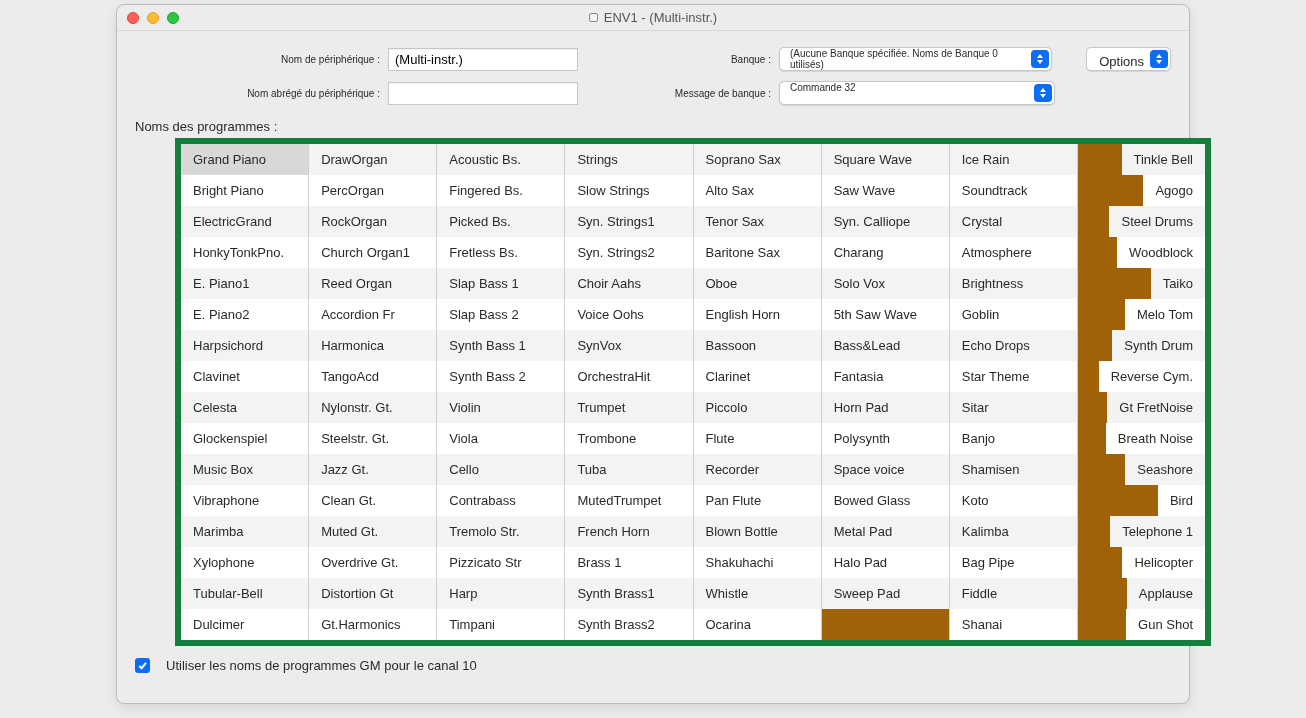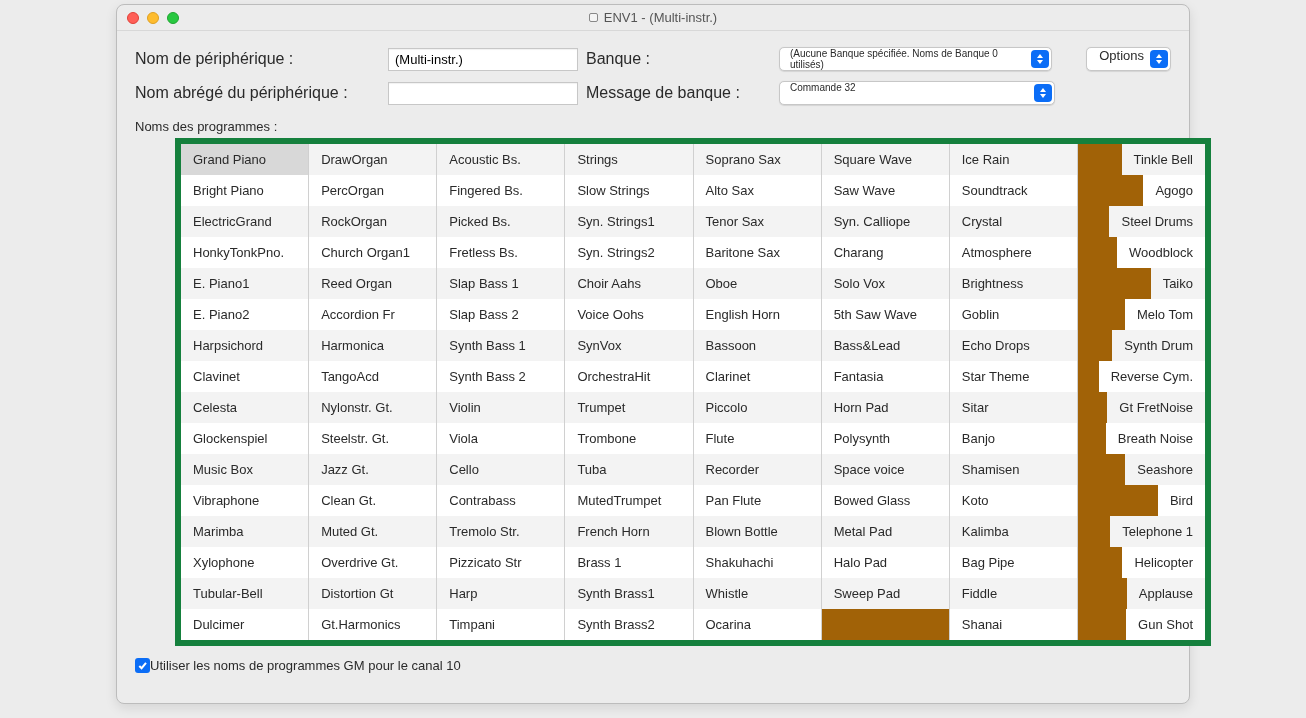--- a/index.html
+++ b/index.html
@@ -48,21 +48,21 @@
   gap: 6px;
   pointer-events: none;
 }
 .title-icon {
   width: 9px; height: 9px; border: 1px solid #888; border-radius: 2px;
   display:inline-block; background:#f4f4f4;
 }
 .content { padding: 16px 18px 10px 18px; flex: 1; display: flex; flex-direction: column; }
 .form-rows { display: flex; flex-direction: column; gap: 10px; margin-bottom: 14px; }
 .form-row { display: flex; align-items: center; gap: 8px; }
-.form-label { text-align: left; font-size: 16px; color: #2a2a2a; white-space: nowrap; }
+.form-label { text-align: right; font-size: 10px; color: #2a2a2a; white-space: nowrap; }
 .lbl-col-a { width: 245px; }
 .lbl-col-b { width: 185px; }
 .text-input {
   width: 190px; height: 23px;
   background: #fff;
   border: 1px solid #c7c7c7;
   border-radius: 0px;
   box-shadow: inset 0 1px 1px rgba(0,0,0,0.06);
   padding: 2px 6px;
   font-size: 13px;
@@ -90,21 +90,21 @@
   content: ""; width: 0; height: 0; border-left: 3.5px solid transparent; border-right: 3.5px solid transparent;
 }
 .select-arrows::before { border-bottom: 4px solid #fff; margin-bottom: 2px; }
 .select-arrows::after { border-top: 4px solid #fff; }
 .flex-gap { flex: 0 0 18px; }
 .options-btn {
   height: 24px;
   background: #fff;
   border: 1px solid #c7c7c7;
   border-radius: 5px;
-  padding: 0 26px 0 12px;
+  padding: 6px 26px 0 12px;
   font-size: 13px;
   position: relative;
   box-shadow: 0 0.5px 1px rgba(0,0,0,0.1);
 }
 .section-label { font-size: 13px; margin-bottom: 4px; }
 .table-wrap {
   border: 6px solid #15803d;
   background: #a16207;
   display: flex;
   width: 100%;
@@ -121,21 +121,21 @@
   padding: 0 12px;
   display: flex; align-items: center;
   font-size: 13px;
   border-bottom: 0px solid transparent;
   white-space: nowrap; overflow: hidden; text-overflow: ellipsis;
 }
 .col .cell:nth-child(odd) { background: #f3f3f3; }
 .col .cell:nth-child(even) { background: #ffffff; }
 .cell.selected { background: #d8d8d8 !important; }
 .footer-row {
-  display: flex; align-items: center; gap: 0;
+  display: flex; align-items: center; gap: 16px;
   padding-top: 12px;
 }
 .checkbox {
   width: 15px; height: 15px; border-radius: 3px;
   background: #0b6df6;
   display: inline-flex; align-items: center; justify-content: center;
 }
 .checkbox svg { width: 11px; height: 11px; }
 .checkbox svg path { stroke: #fff; stroke-width: 2.2; fill: none; }
 </style>

